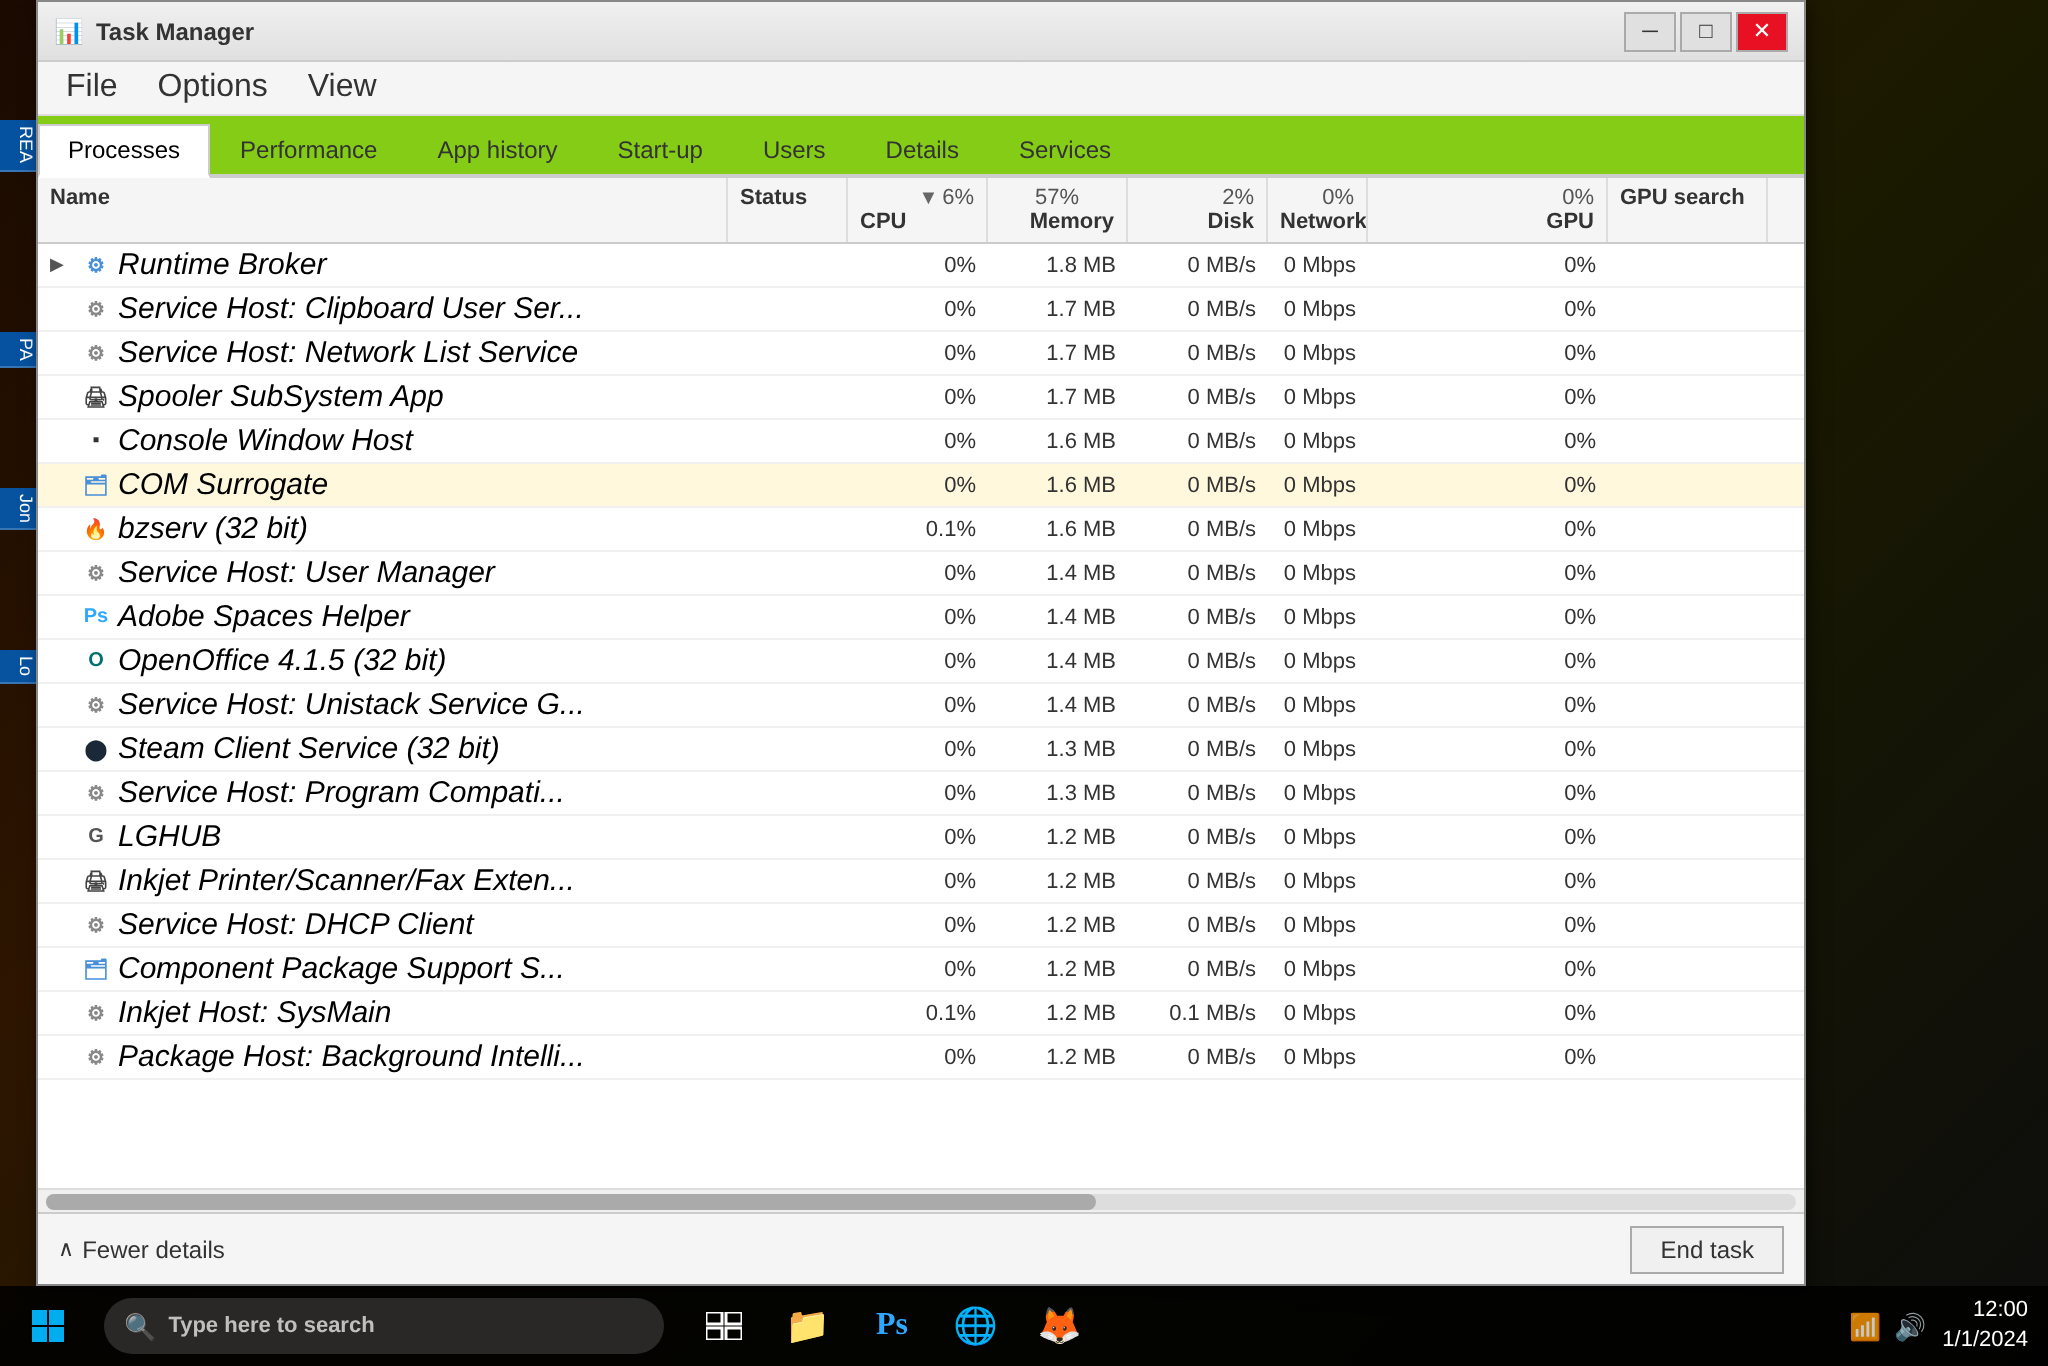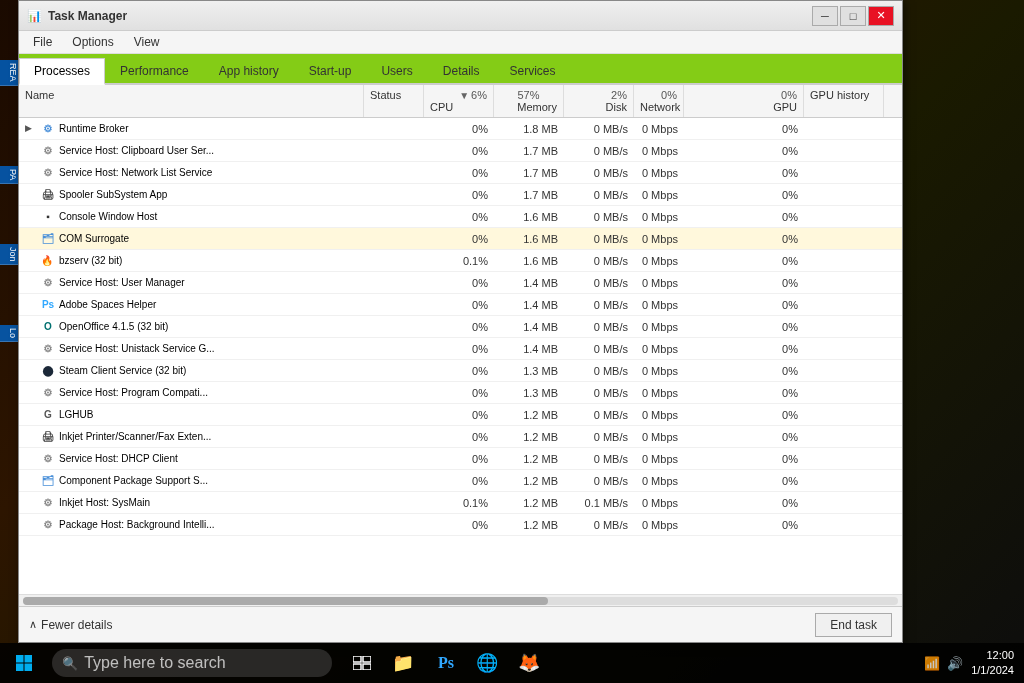--- a/index.html
+++ b/index.html
@@ -79,21 +79,21 @@
       background: #f5f5f5;
       padding: 2px 6px;
       display: flex;
       gap: 4px;
       border-bottom: 1px solid #ddd;
     }
 
     .menu-item {
       padding: 2px 8px;
       cursor: pointer;
-      font-size: 12px;
+      font-size: 16px;
       color: #333;
     }
 
     .tabs-bar {
       background: #84cc16;
       display: flex;
       border-bottom: 2px solid #ccc;
       padding-top: 4px;
     }
 
@@ -136,21 +136,21 @@
     .col-header {
       padding: 4px 6px;
       font-size: 11px;
       color: #333;
       border-right: 1px solid #ddd;
       cursor: pointer;
       white-space: nowrap;
       overflow: hidden;
     }
 
-    .col-header .col-title { font-weight: 400; margin-top: 32px; }
+    .col-header .col-title { font-weight: 700; margin-top: 32px; }
     .col-header .col-pct { color: #555; font-size: 11px; }
 
     .sort-arrow { color: #666; font-size: 10px; }
 
     .table-body {
       flex: 1;
       overflow-y: auto;
       overflow-x: hidden;
     }
 
@@ -191,22 +191,23 @@
       width: 14px;
       height: 14px;
       flex-shrink: 0;
       display: inline-flex;
       align-items: center;
       justify-content: center;
       font-size: 10px;
     }
 
     .proc-name {
-      font-size: 10px;
+      font-size: 15px;
       color: #000;
+      font-style: italic;
     }
 
     .cell.num { text-align: right; }
     .cell.status { color: #555; }
 
     .scrollbar-area {
       height: 12px;
       background: #f0f0f0;
       border-top: 1px solid #ddd;
       display: flex;
@@ -288,21 +289,22 @@
       display: flex;
       align-items: center;
       padding: 0 10px;
       gap: 6px;
       margin: 0 4px;
       cursor: text;
     }
 
     .search-text {
       color: rgba(255,255,255,0.7);
-      font-size: 16px;
+      font-size: 11px;
+      font-weight: bold;
     }
 
     .taskbar-icons {
       display: flex;
       align-items: center;
       margin-left: 6px;
       gap: 2px;
     }
 
     .taskbar-icon {
@@ -424,21 +426,21 @@
       </div>
       <div class="col-header" style="text-align:right;">
         <div style="text-align:right;"><span class="col-pct">0%</span></div>
         <div style="text-align:right;"><span class="col-title">Network</span></div>
       </div>
       <div class="col-header" style="text-align:right;">
         <div style="text-align:right;"><span class="col-pct">0%</span></div>
         <div style="text-align:right;"><span class="col-title">GPU</span></div>
       </div>
       <div class="col-header">
-        <span class="col-title">GPU history</span>
+        <span class="col-title">GPU search</span>
       </div>
     </div>
 
     <div class="table-body" id="table-body">
     <div class="table-row">
     <div class="cell name-cell">
       <span class="row-expand">▶</span>
       <span class="proc-icon" style="color:#4a90d9;font-weight:bold;">⚙</span>
       <span class="proc-name">Runtime Broker</span>
     </div>

